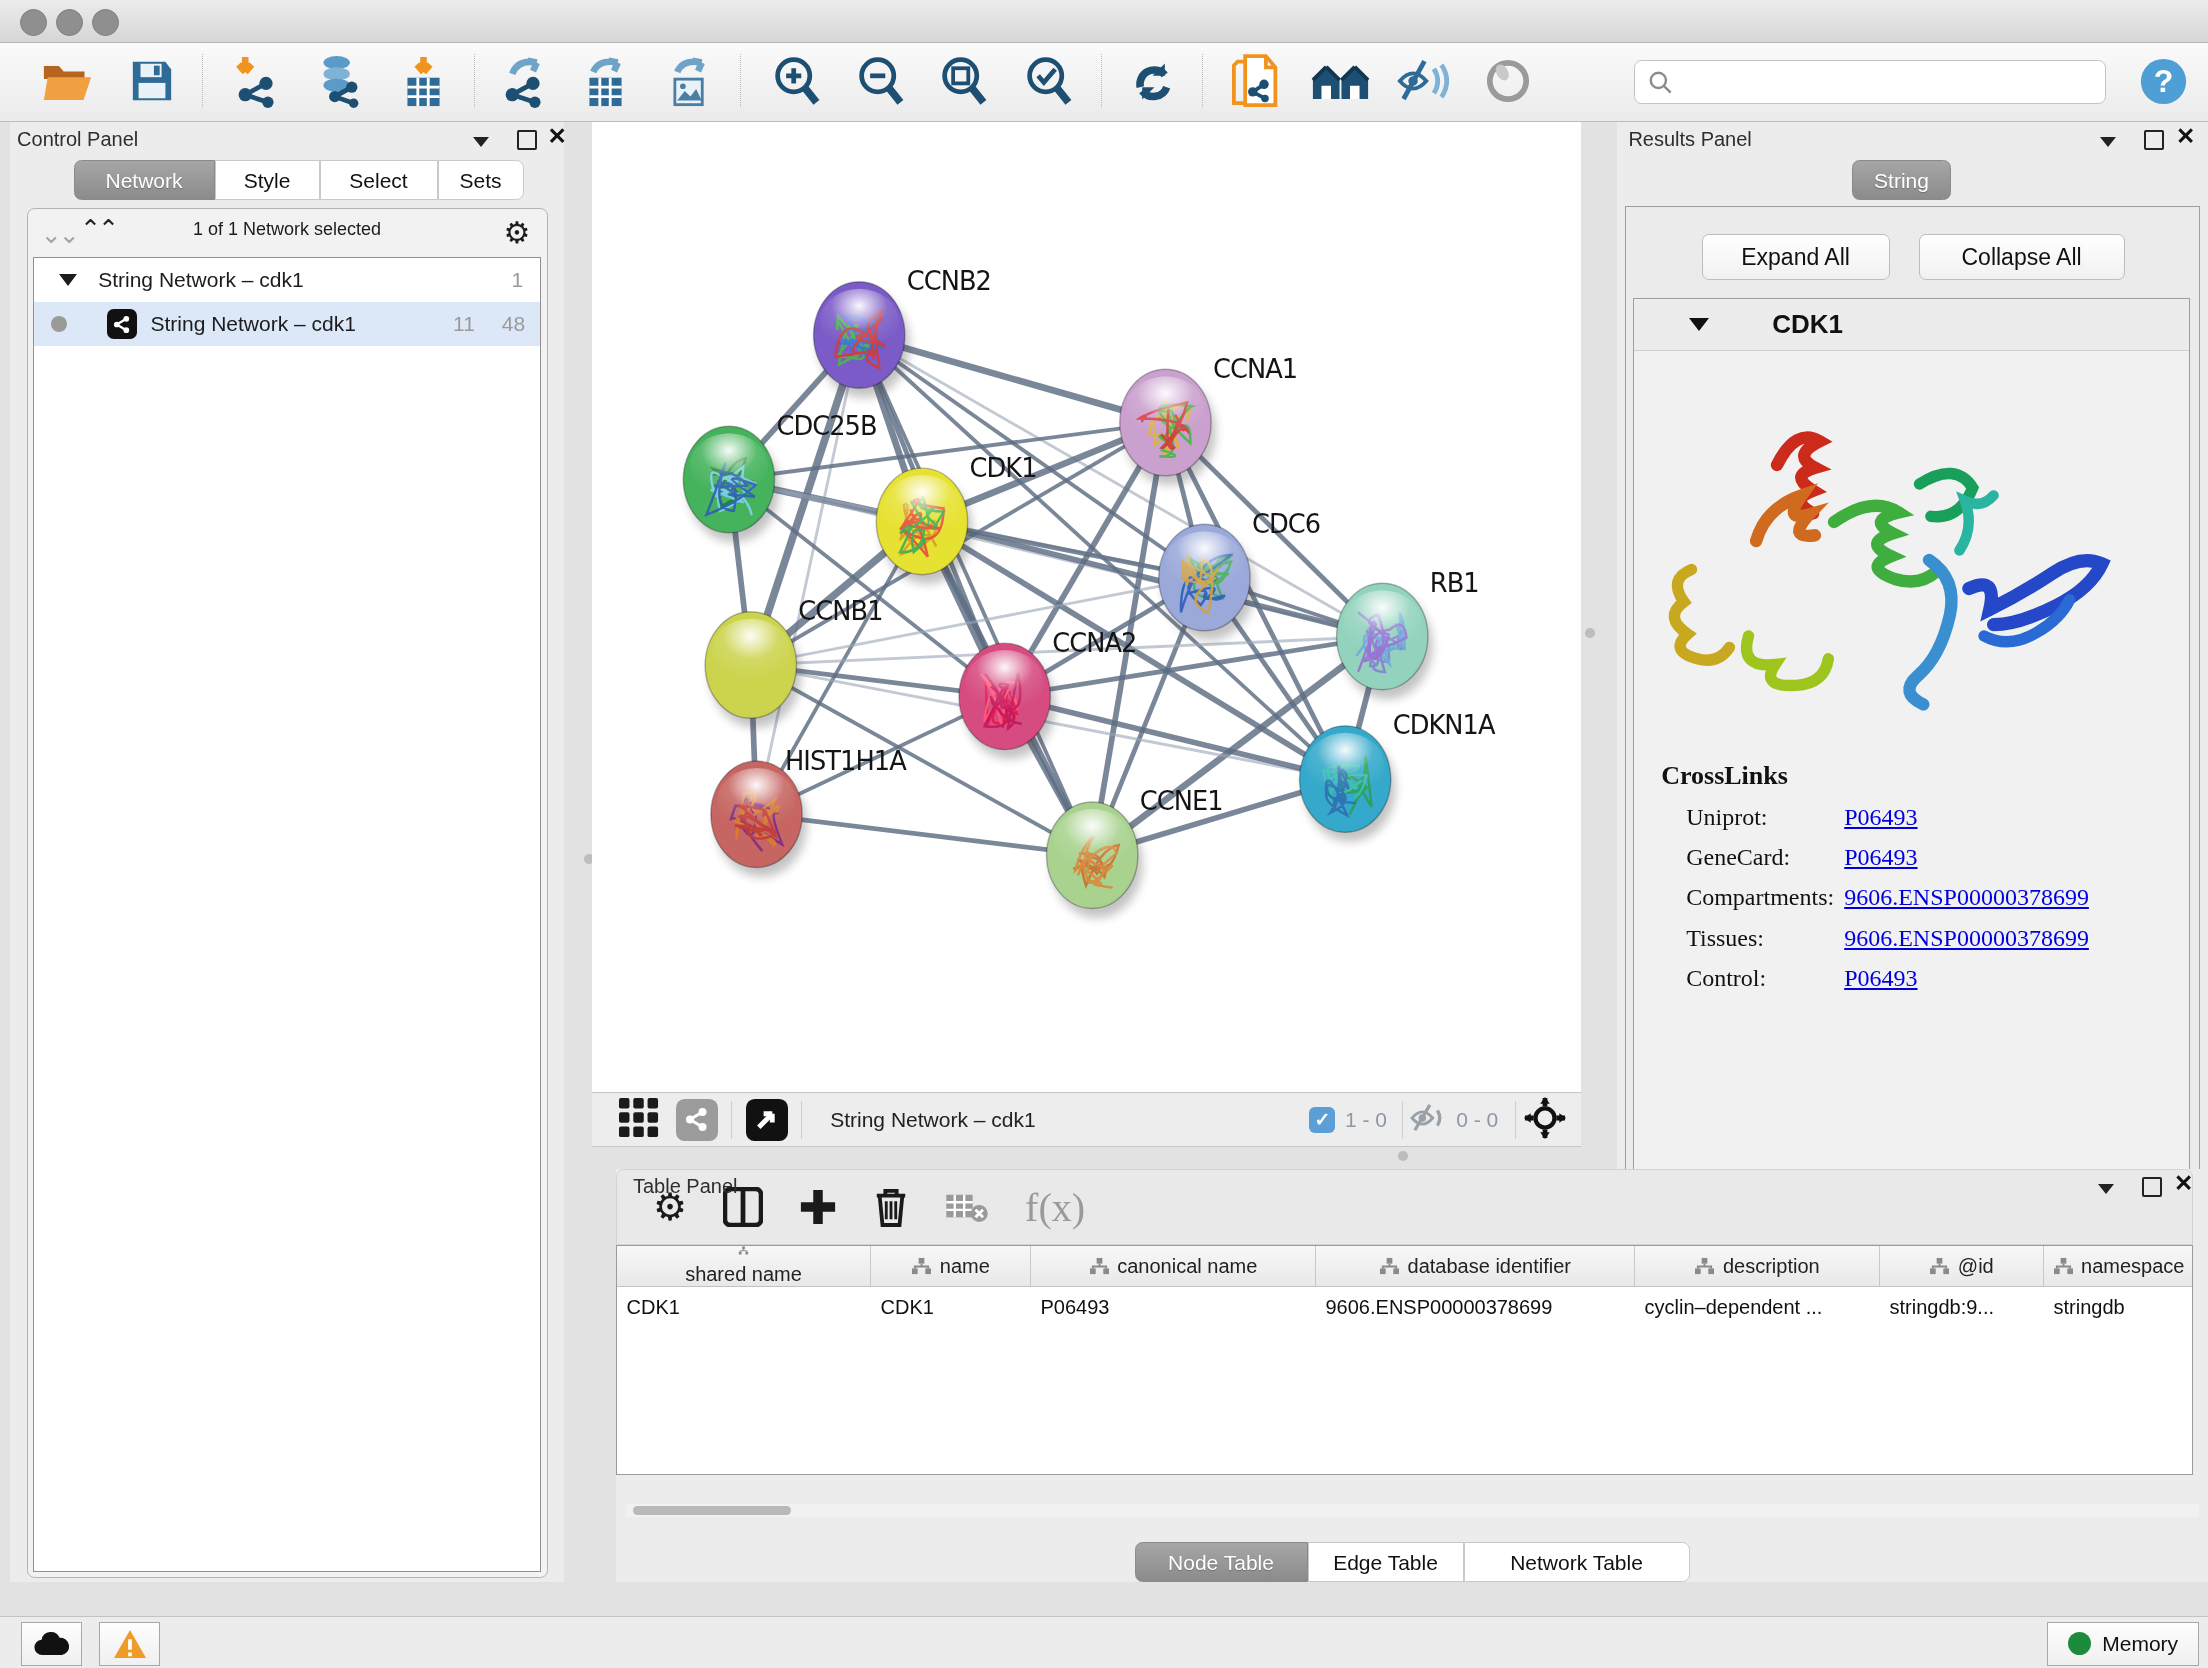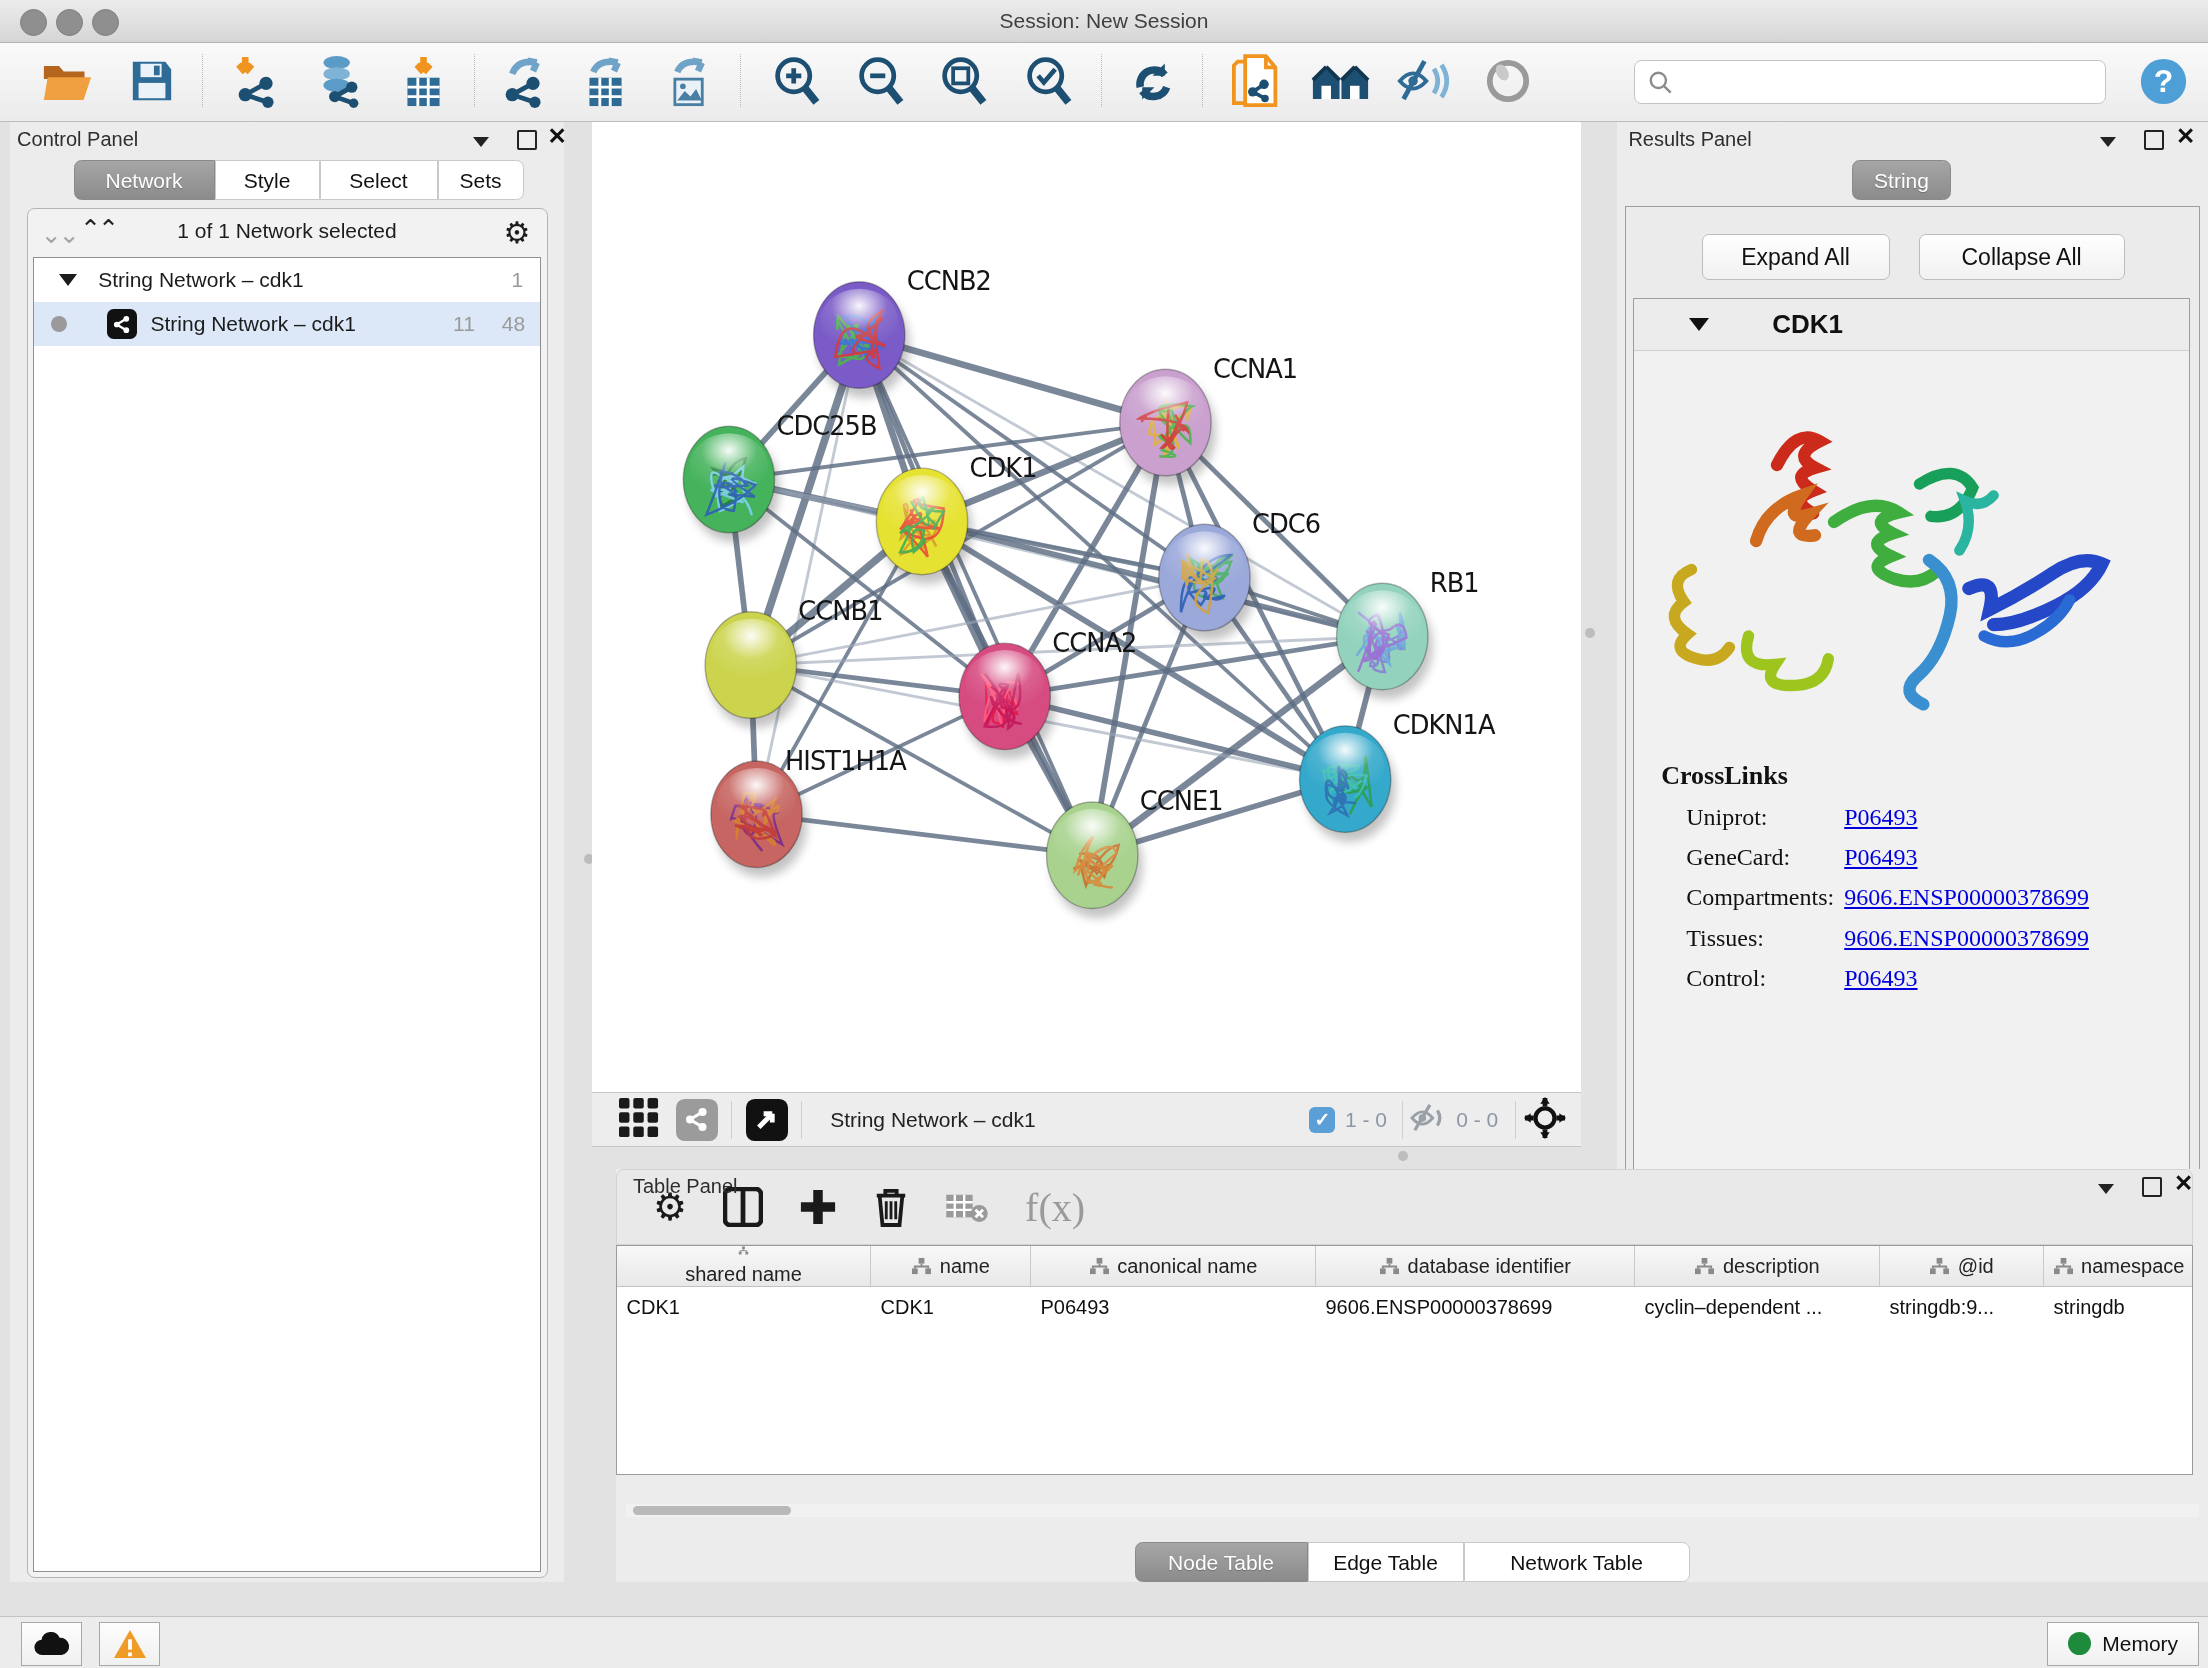--- a/index.html
+++ b/index.html
@@ -65,21 +65,20 @@
   #memory-btn{left:2047px;top:4.8px;width:150px;height:42px;background:linear-gradient(#fdfdfd,#f0f0f0);border:1.4px solid #a8a8a8;display:flex;align-items:center;justify-content:center;gap:11.4px;font-size:21px;color:#111;}
   .dot-handle{width:9.5px;height:9.5px;border-radius:50%;background:#bdbdbd;}
 </style>
 </head>
 <body>
 
 <div id="titlebar" class="abs">
   <div class="traffic abs" style="left:20px"></div>
   <div class="traffic abs" style="left:56px"></div>
   <div class="traffic abs" style="left:92px"></div>
-  <div id="win-title" class="abs">Session: New Session</div>
 </div>
 
 <div id="toolbar" class="abs">
   <div class="tbtn abs" style="left:38px">
     <svg width="51" height="46" viewBox="0 0 54 48">
         <path d="M2 8 h16 l5 6 h22 v8 H2z" fill="#b5651d"></path>
         <path d="M6 20 h46 l-8 24 H2z" fill="#f0a040"></path>
       </svg>
   </div>
   <div class="tbtn abs" style="left:122px">
@@ -236,21 +235,21 @@
   <div class="abs" style="left:7.6px;top:5.7px"><span class="panel-title">Control Panel</span></div>
   <div class="abs" style="left:463px;top:11.4px"><span class="ph-caret"></span></div>
   <div class="abs" style="left:507px;top:7.6px"><span class="ph-box"></span></div>
   <div class="abs" style="left:538px;top:5.7px"><span class="ph-x">✕</span></div>
   <div class="abs" style="left:64px;top:38px">
     <span class="tab sel" style="width:141px;border-radius:7.6px 0 0 7.6px">Network</span><span class="tab" style="width:105px">Style</span><span class="tab" style="width:118px">Select</span><span class="tab" style="width:86px;border-radius:0 7.6px 7.6px 0">Sets</span>
   </div>
   <div id="cp-inner" class="abs">
     <div class="abs" style="left:13.3px;top:11.4px;color:#a5a5a5;font-size:25px;letter-spacing:-2.9px">⌄⌄</div>
     <div class="abs" style="left:55px;top:3.8px;color:#222;font-size:25px;letter-spacing:-2.9px;transform:rotate(180deg)">⌄⌄</div>
-    <div class="abs" style="left:0;width:100%;top:9.5px;text-align:center;font-size:21px;color:#1c1c1c">1 of 1 Network selected</div>
+    <div class="abs" style="left:0;width:100%;top:9.5px;text-align:center;font-size:18px;color:#1c1c1c">1 of 1 Network selected</div>
     <div class="abs" style="left:476px;top:5.7px;font-size:30px;color:#1c1c1c">⚙</div>
     <div id="cp-tree" class="abs">
       <div class="tree-row">
         <span style="margin-left:25px;width:0;height:0;border-left:9.5px solid transparent;border-right:9.5px solid transparent;border-top:12.4px solid #1c1c1c"></span>
         <span style="margin-left:21px">String Network – cdk1</span>
         <span class="cnt" style="margin-left:auto;margin-right:17px">1</span>
       </div>
       <div class="tree-row" style="background:#dce8f8">
         <span style="margin-left:17px;width:16px;height:16px;border-radius:50%;background:#9a9a9a"></span>
         <span class="share-badge" style="margin-left:40px">

